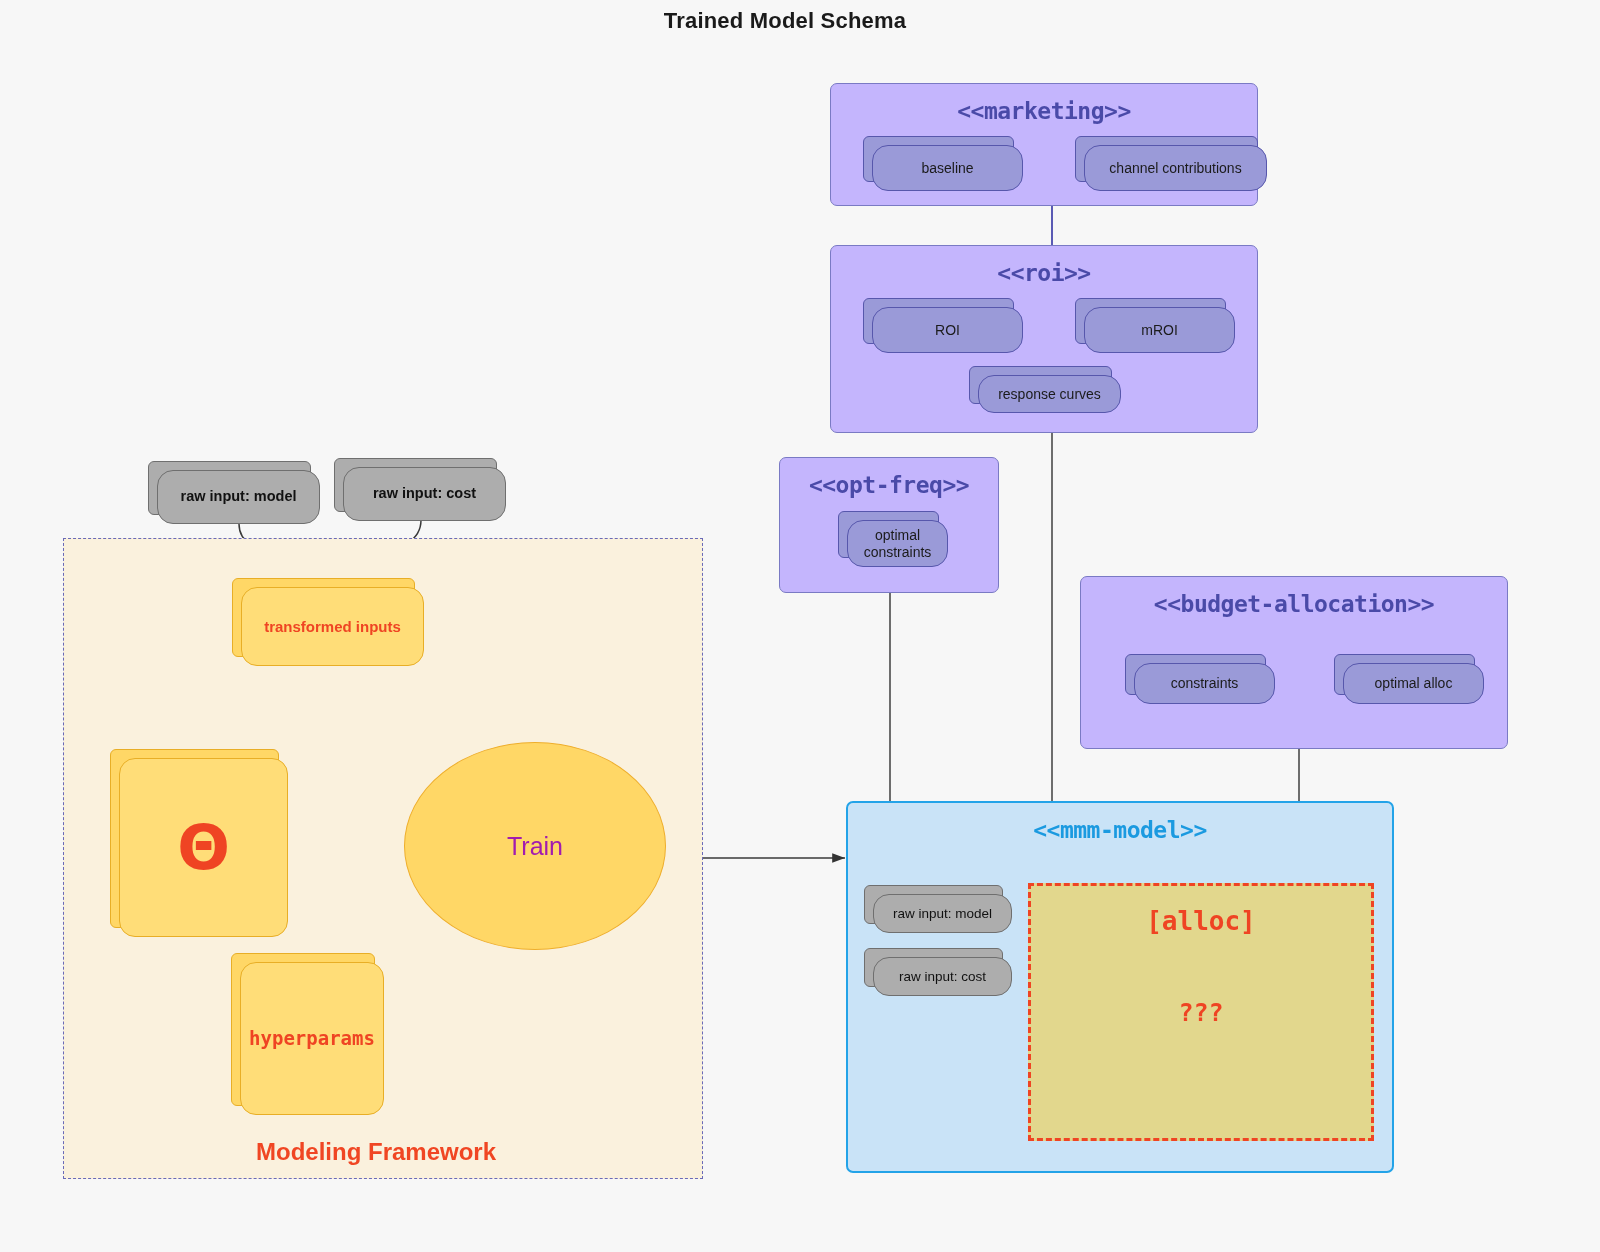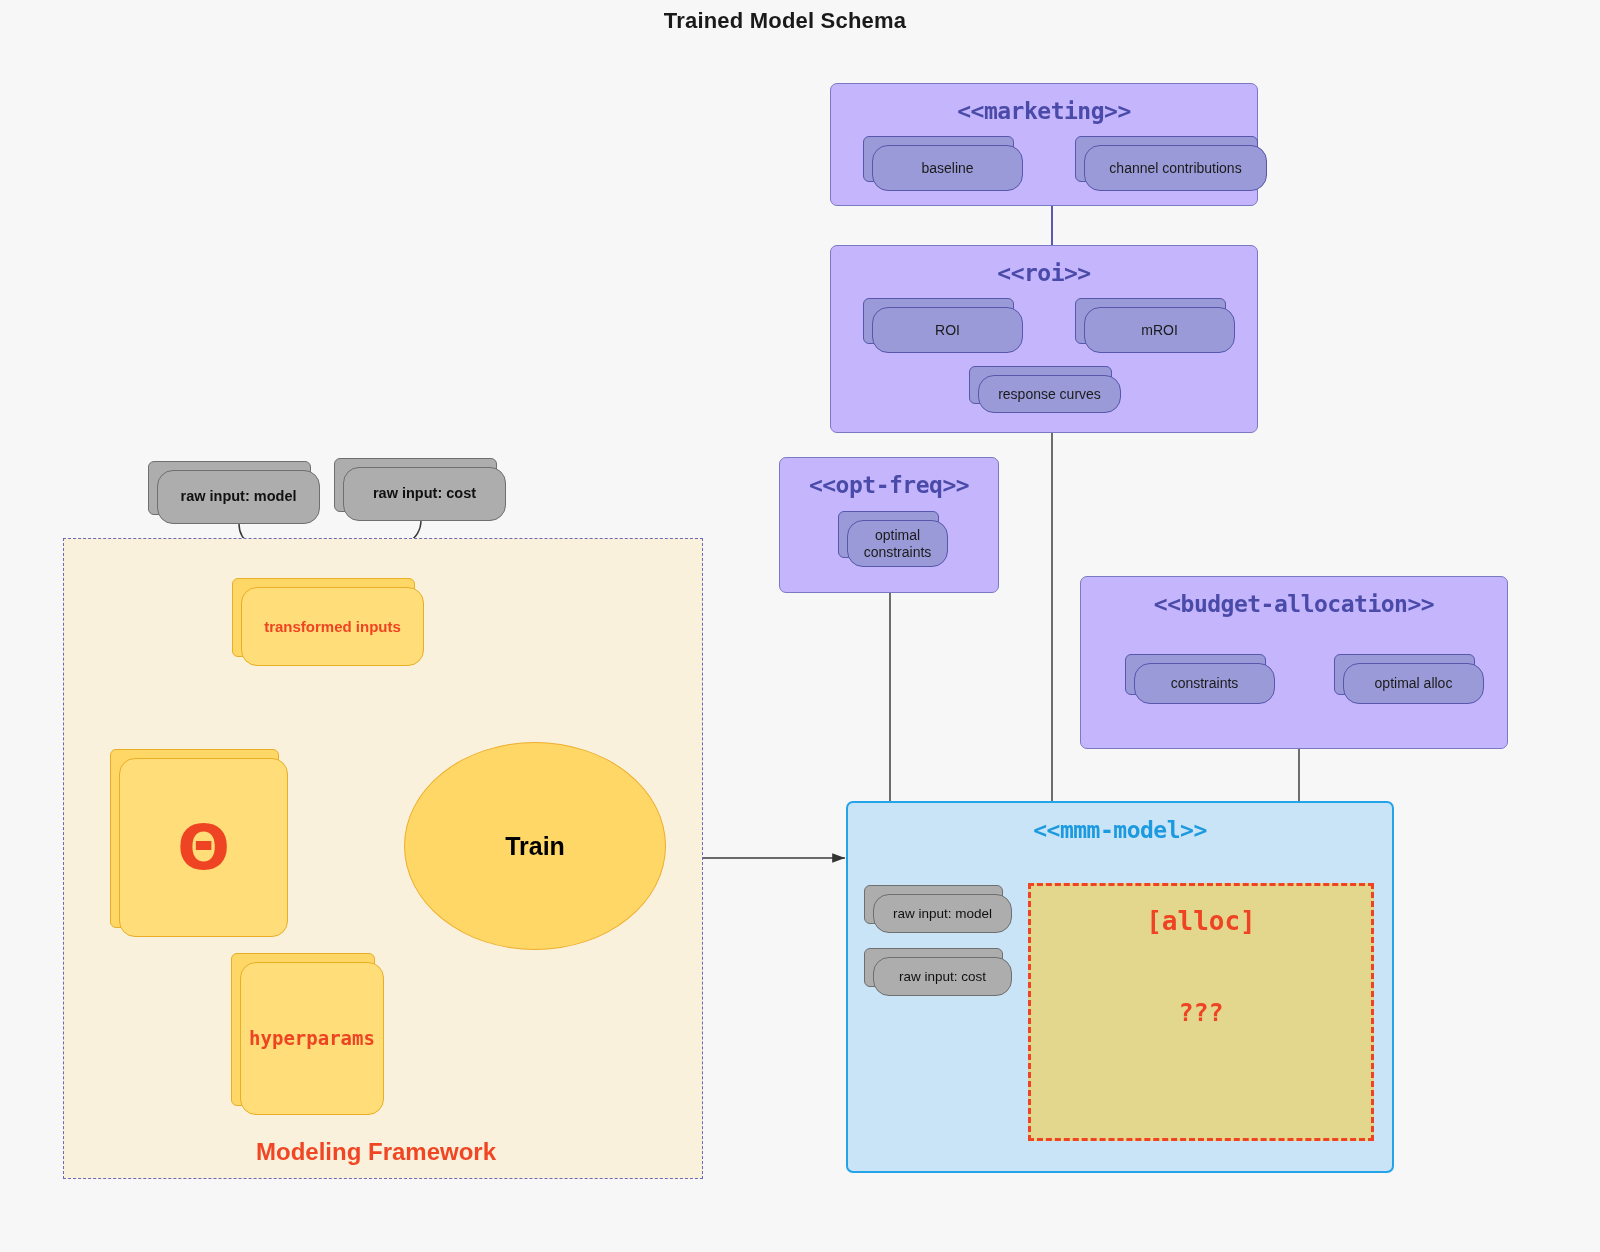--- a/index.html
+++ b/index.html
@@ -114,23 +114,23 @@
 
   
   .ellipse {
     position: absolute;
     background: #ffd766;
     border: 1.5px solid #eeae2c;
     border-radius: 50%;
     display: flex;
     align-items: center;
     justify-content: center;
-    color: #000000;
+    color: #a21caf;
     font-size: 25px;
-    font-weight: bold;
+    font-weight: normal;
   }
 
   
   .model-box {
     background: #e2d78d;
     border: 3px dashed #ef4423;
   }
   .model-box .m-title {
     position: absolute;
     left: 0; right: 0; top: 20px;

